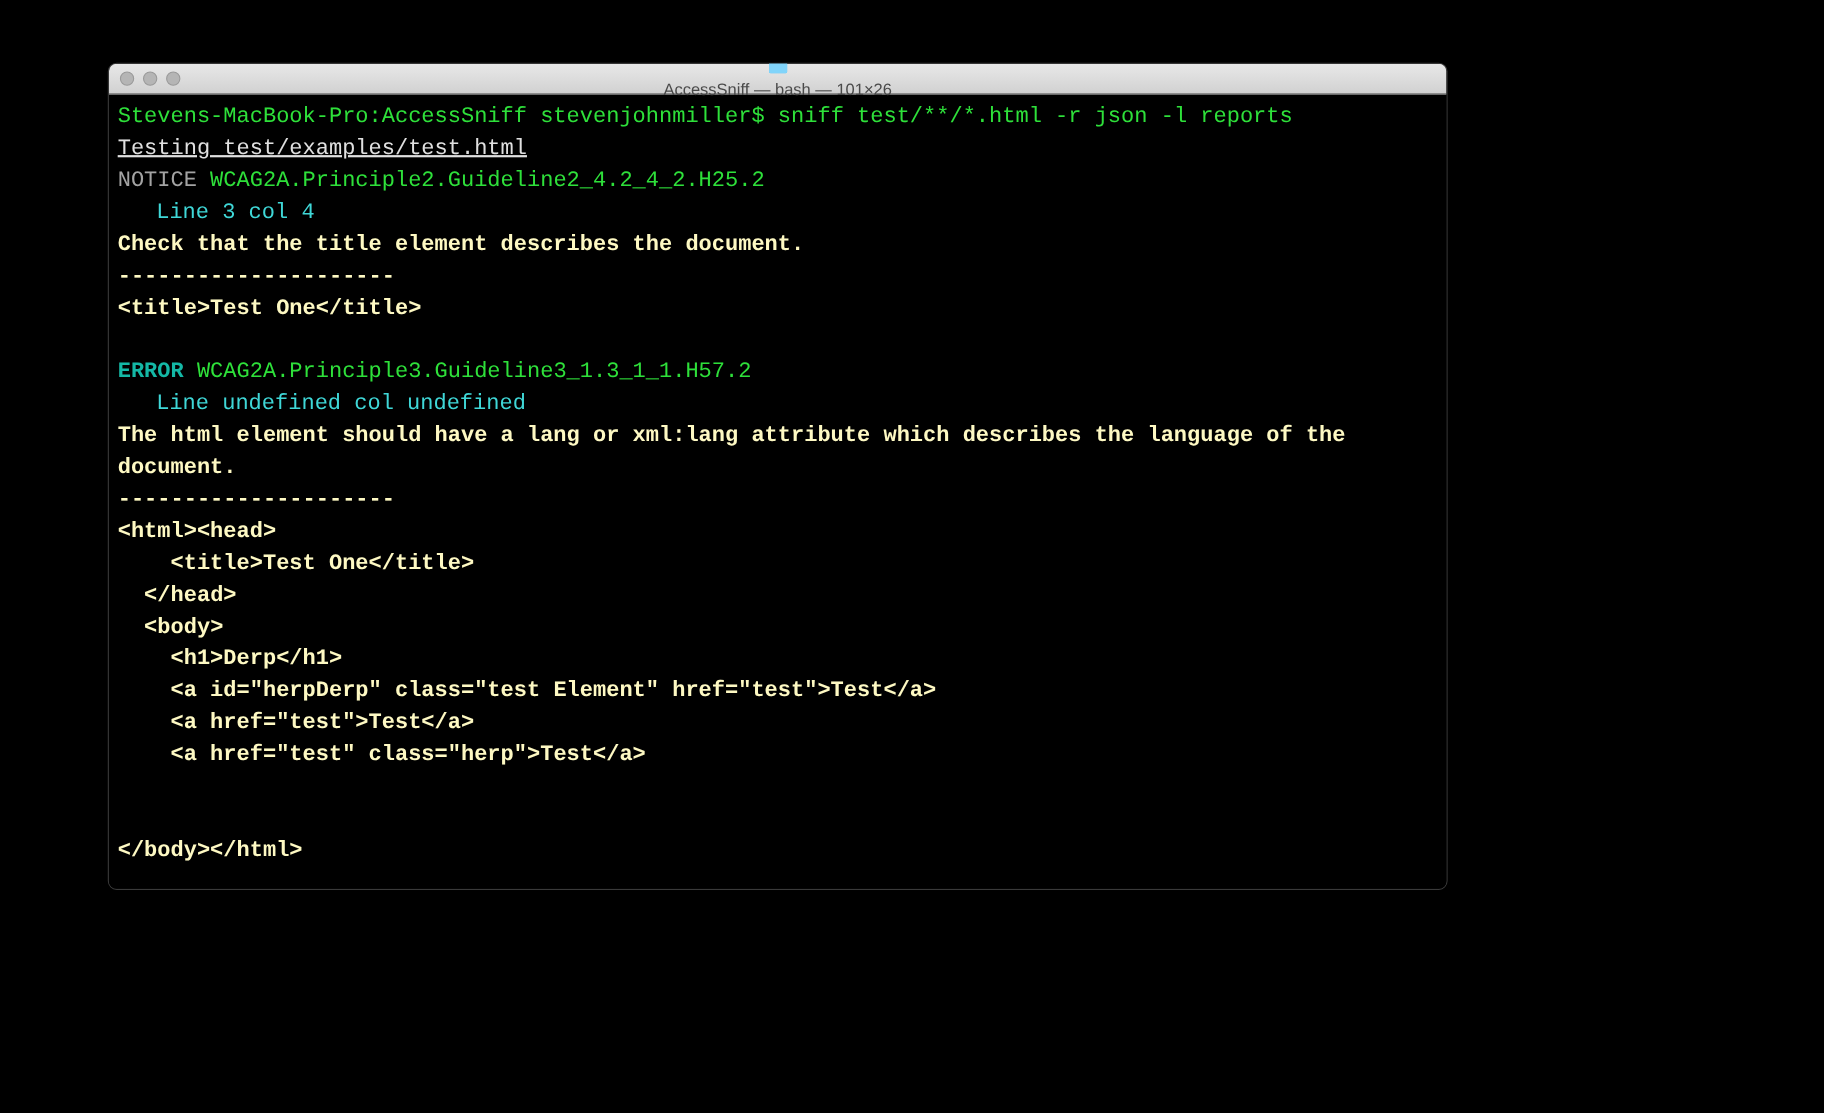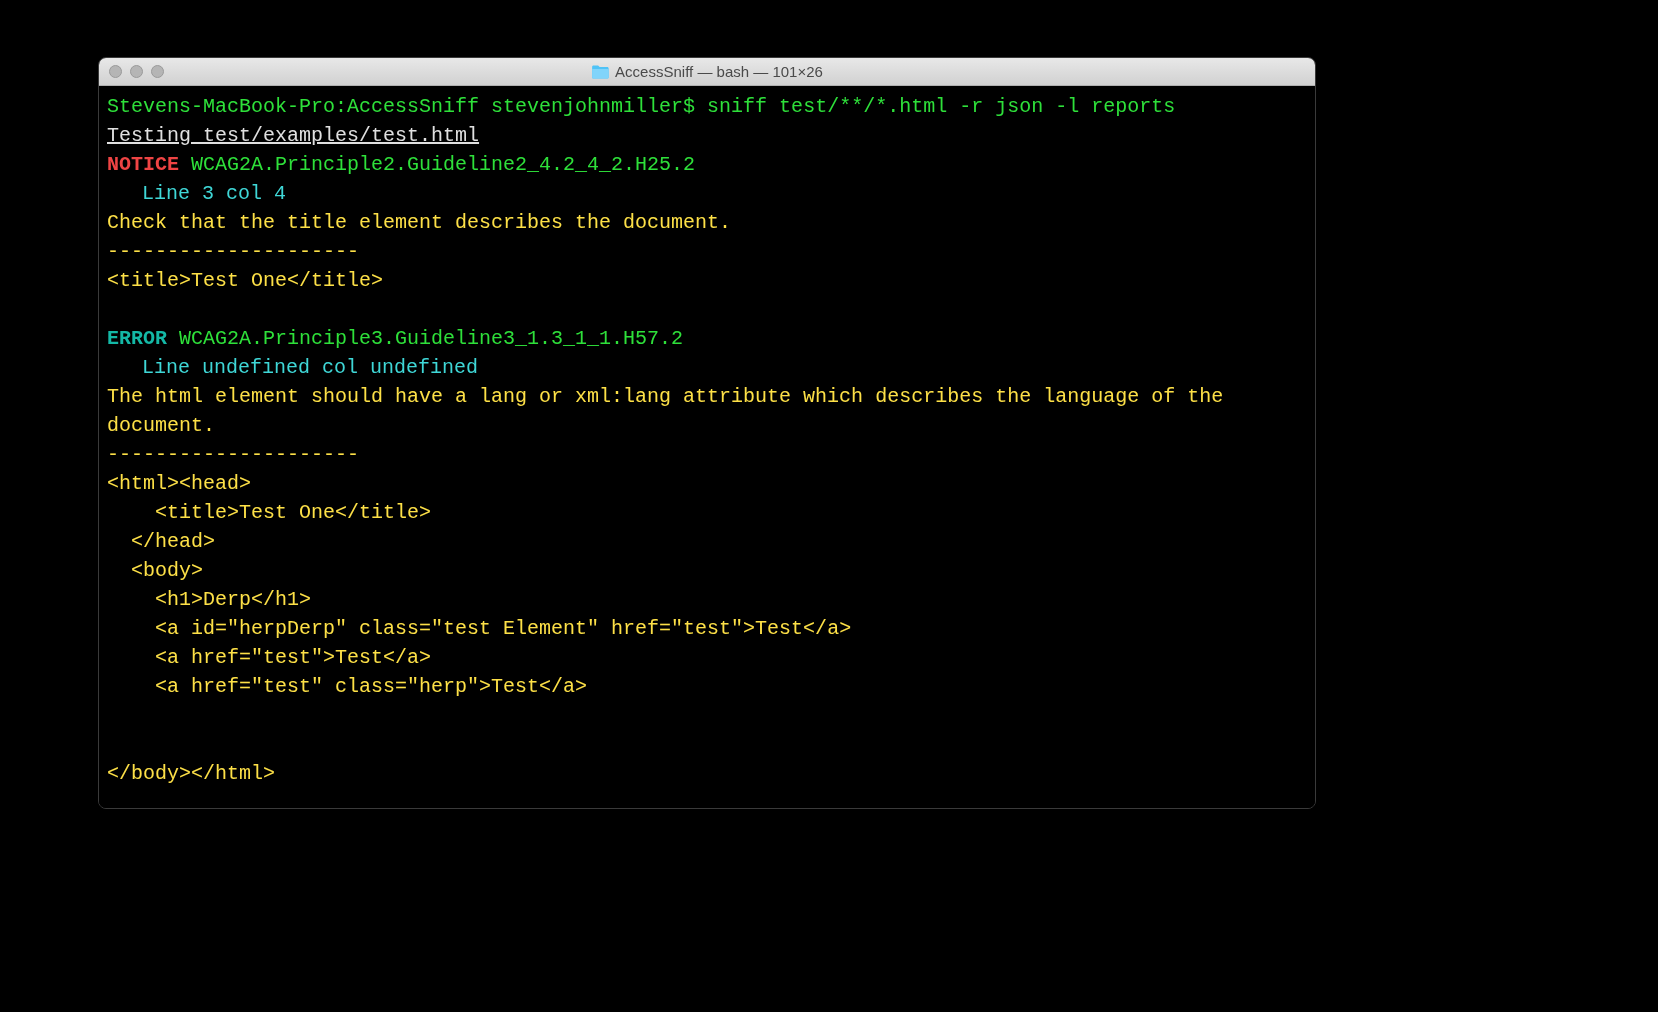--- a/index.html
+++ b/index.html
@@ -49,41 +49,42 @@
     .title-center {
       position: absolute;
       left: 50%;
       transform: translateX(-50%);
       display: flex;
       align-items: center;
       gap: 6px;
       font-family: -apple-system, "Helvetica Neue", Arial, sans-serif;
       font-size: 15px;
       color: #4a4a4a;
+      flex-direction: column;
     }
     .folder-icon {
       width: 18px;
       height: 14px;
       display: inline-block;
     }
     .terminal-body {
       background: #000;
       padding: 6px 8px 20px 8px;
       font-size: 20px;
       line-height: 1.45;
       color: #a0a0a0;
       white-space: pre-wrap;
       word-break: break-word;
       min-height: 630px;
     }
     .c-green { color: #2ee03a; }
     .c-cyan { color: #3fd7d7; margin-left: 35px; }
-    .c-purple { color: #ef4444; font-weight: bold; }
+    .c-purple { color: #a3a3a3; font-weight: normal; }
     .c-red { color: #14b8a6; font-weight: bold; }
-    .c-grey { color: #fde047; }
+    .c-grey { color: #fef9c3; font-weight: bold; }
     .c-white { color: #e0e0e0; }
     .underline { text-decoration: underline; }
     .line { display: block; }
     .inline { display: inline; }
   </style>
 </head>
 <body>
 
 <div class="window">
   <div class="titlebar">

